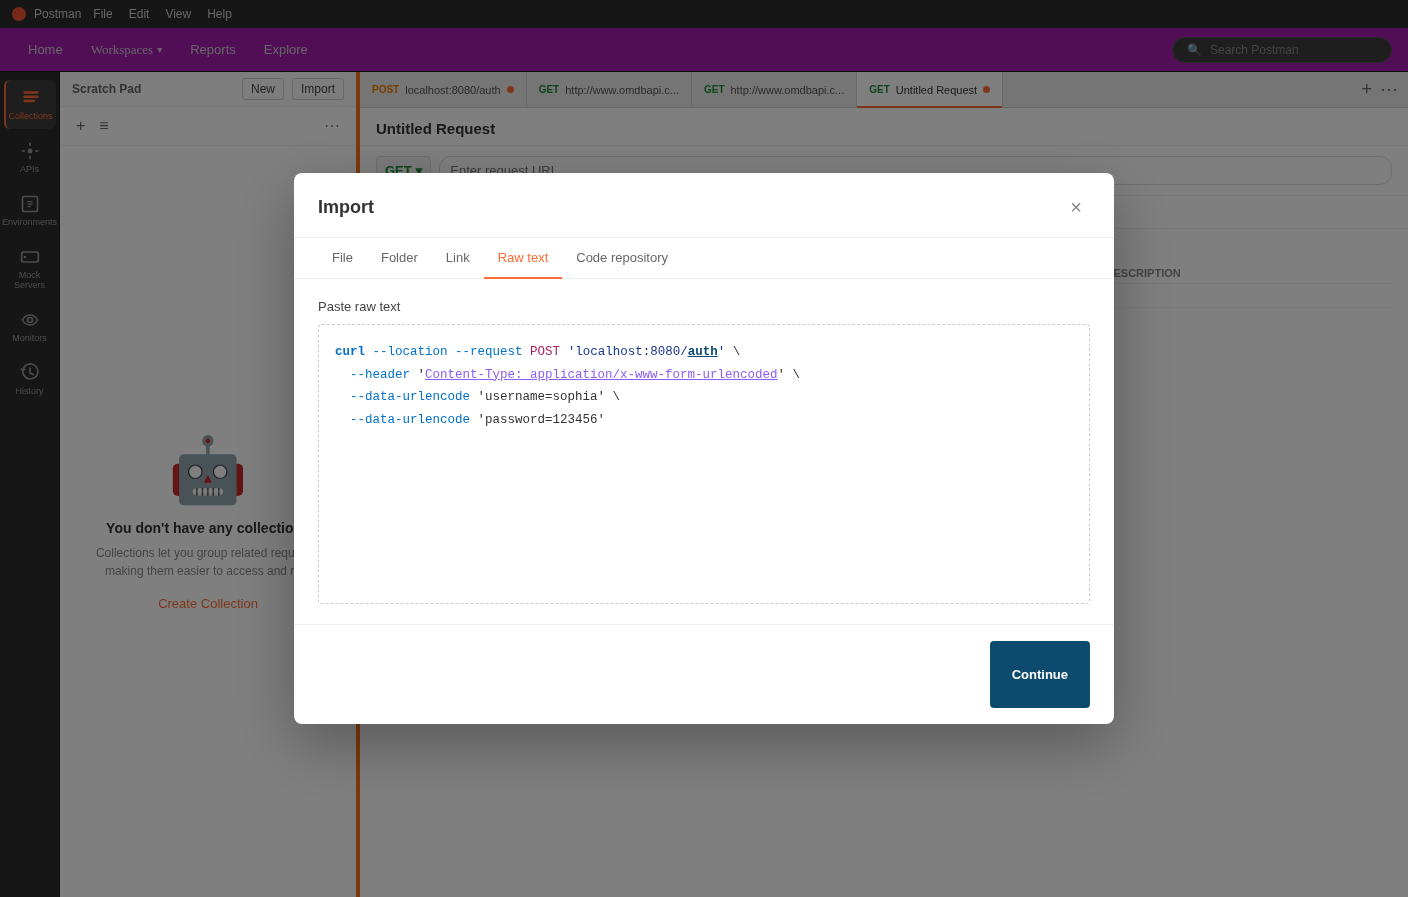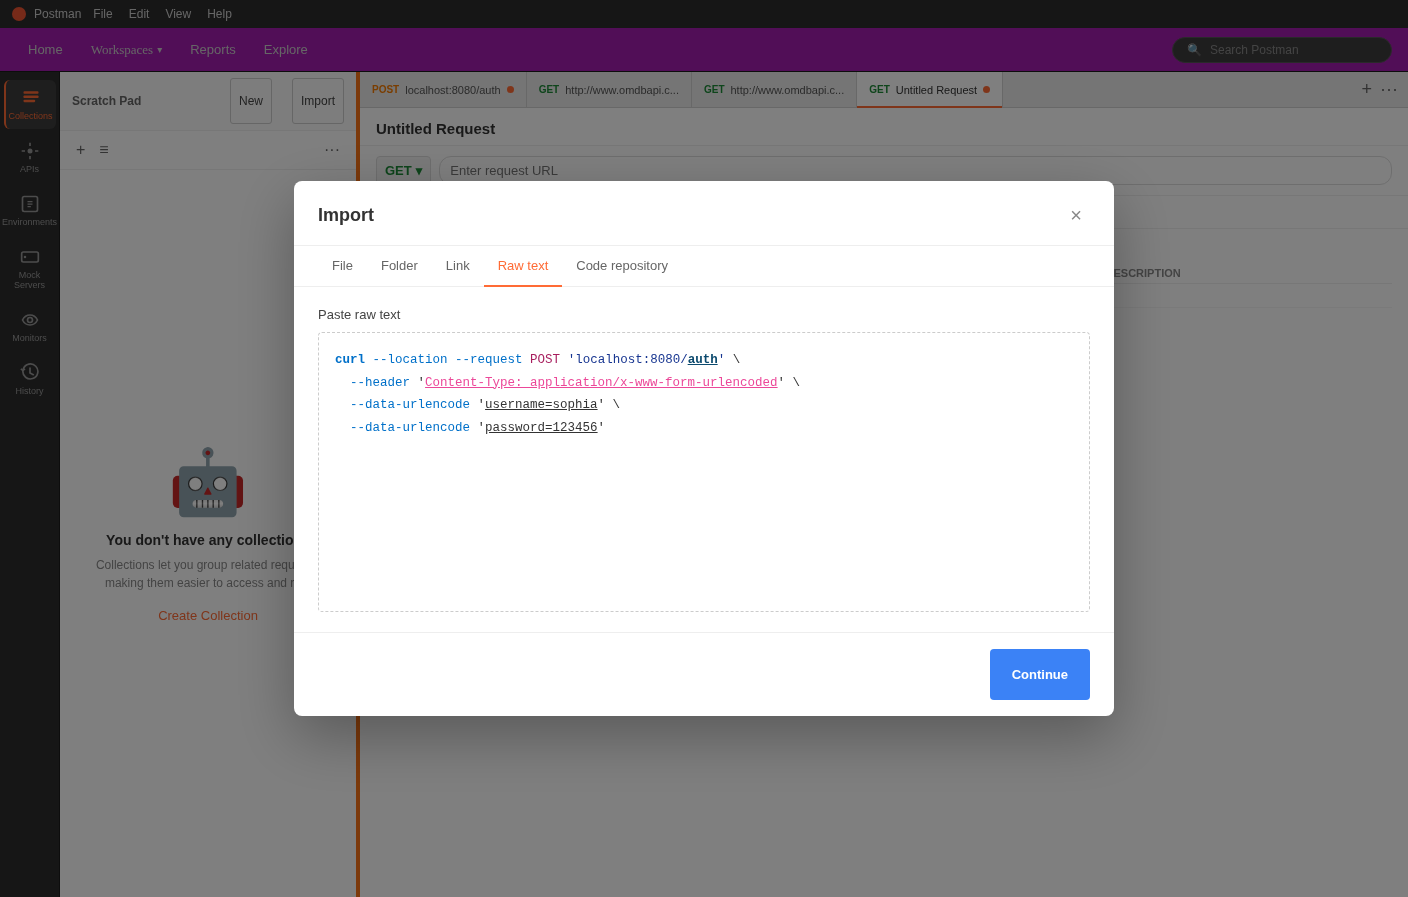--- a/index.html
+++ b/index.html
@@ -115,24 +115,23 @@
       background: #fafafa;
       border-bottom: 1px solid #eee;
     }
     .scratchpad-label { font-size: 12px; color: #666; font-weight: 600; }
     .scratchpad-actions { display: flex; gap: 8px; }
     .scratchpad-actions button {
       font-size: 12px;
       background: none;
       border: 1px solid #ccc;
       border-radius: 3px;
-      padding: 15px 8px;
+      padding: 3px 8px;
       cursor: pointer;
       color: #444;
-      margin-left: 12px;
     }
     .scratchpad-actions .btn-import { background: none; }
 
     
     .empty-state {
       display: flex;
       flex-direction: column;
       align-items: center;
       justify-content: center;
       flex: 1;
@@ -298,38 +297,38 @@
       background: #fff;
     }
 
     .modal-footer {
       padding: 16px 24px;
       display: flex;
       justify-content: flex-end;
       border-top: 1px solid #eee;
     }
     .btn-continue {
-      background: #3b82f6;
+      background: #0c4a6e;
       color: #fff;
       border: none;
       border-radius: 4px;
-      padding: 18px 22px;
+      padding: 26px 22px;
       font-size: 13px;
       font-weight: 600;
       cursor: pointer;
     }
 
     
     .code-line { display: block; white-space: pre; }
     .kw-curl { color: #0070c9; font-weight: 600; }
     .kw-flag { color: #0070c9; }
     .kw-method { color: #a71d5d; }
     .kw-url-auth { color: #0c4a6e; text-decoration: underline; font-weight: bold; }
-    .kw-header-val { color: #ec4899; text-decoration: underline; }
-    .kw-data-key { color: #333; text-decoration: underline; }
+    .kw-header-val { color: #8b5cf6; text-decoration: underline; }
+    .kw-data-key { color: #333; }
     .kw-str { color: #183691; }
 
     .response-bar { padding: 12px 16px; color: #888; font-size: 12px; }
 
     
     .query-params { padding: 12px 16px; }
     .query-params-header { font-size: 12px; color: #666; font-weight: 600; margin-bottom: 8px; }
     .params-table { width: 100%; border-collapse: collapse; }
     .params-table th { text-align: left; font-size: 11px; color: #888; font-weight: 600; padding: 4px 8px; border-bottom: 1px solid #eee; }
     .params-table td { padding: 4px 8px; border-bottom: 1px solid #f5f5f5; }

